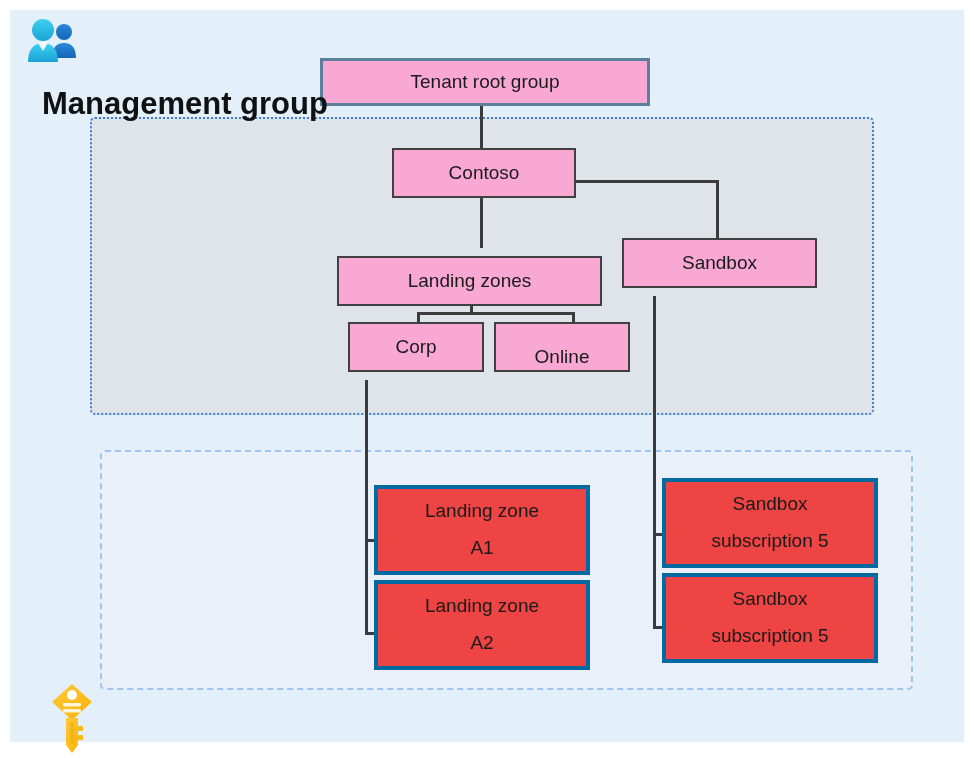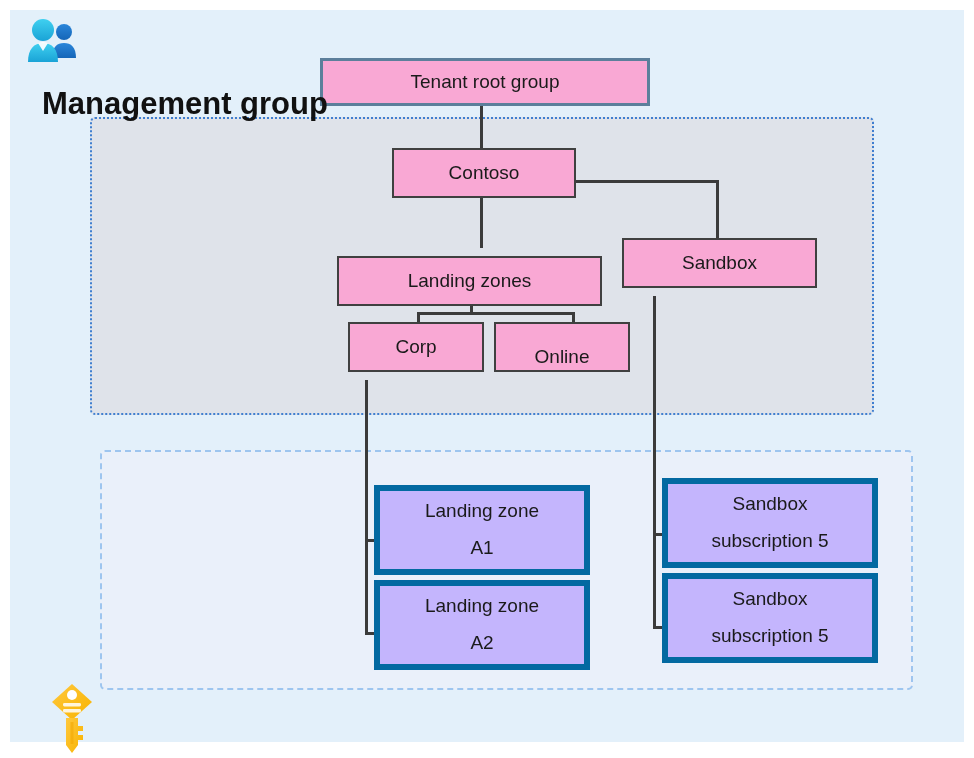--- a/index.html
+++ b/index.html
@@ -61,22 +61,22 @@
     text-align: center;
     font-size: 19px;
     color: #1a1a1a;
     line-height: 1.3;
     z-index: 5;
   }
   .node.root {
     border: 3px solid #5c7f9b;
   }
   .node.sub {
-    background: #c4b5fd;
-    border: 6px solid #0369a1;
+    background: #ef4444;
+    border: 4px solid #0369a1;
     gap: 12px;
   }
 
   
   .section-label {
     position: absolute;
     font-size: 31px;
     font-weight: bold;
     color: #111111;
     white-space: nowrap;

